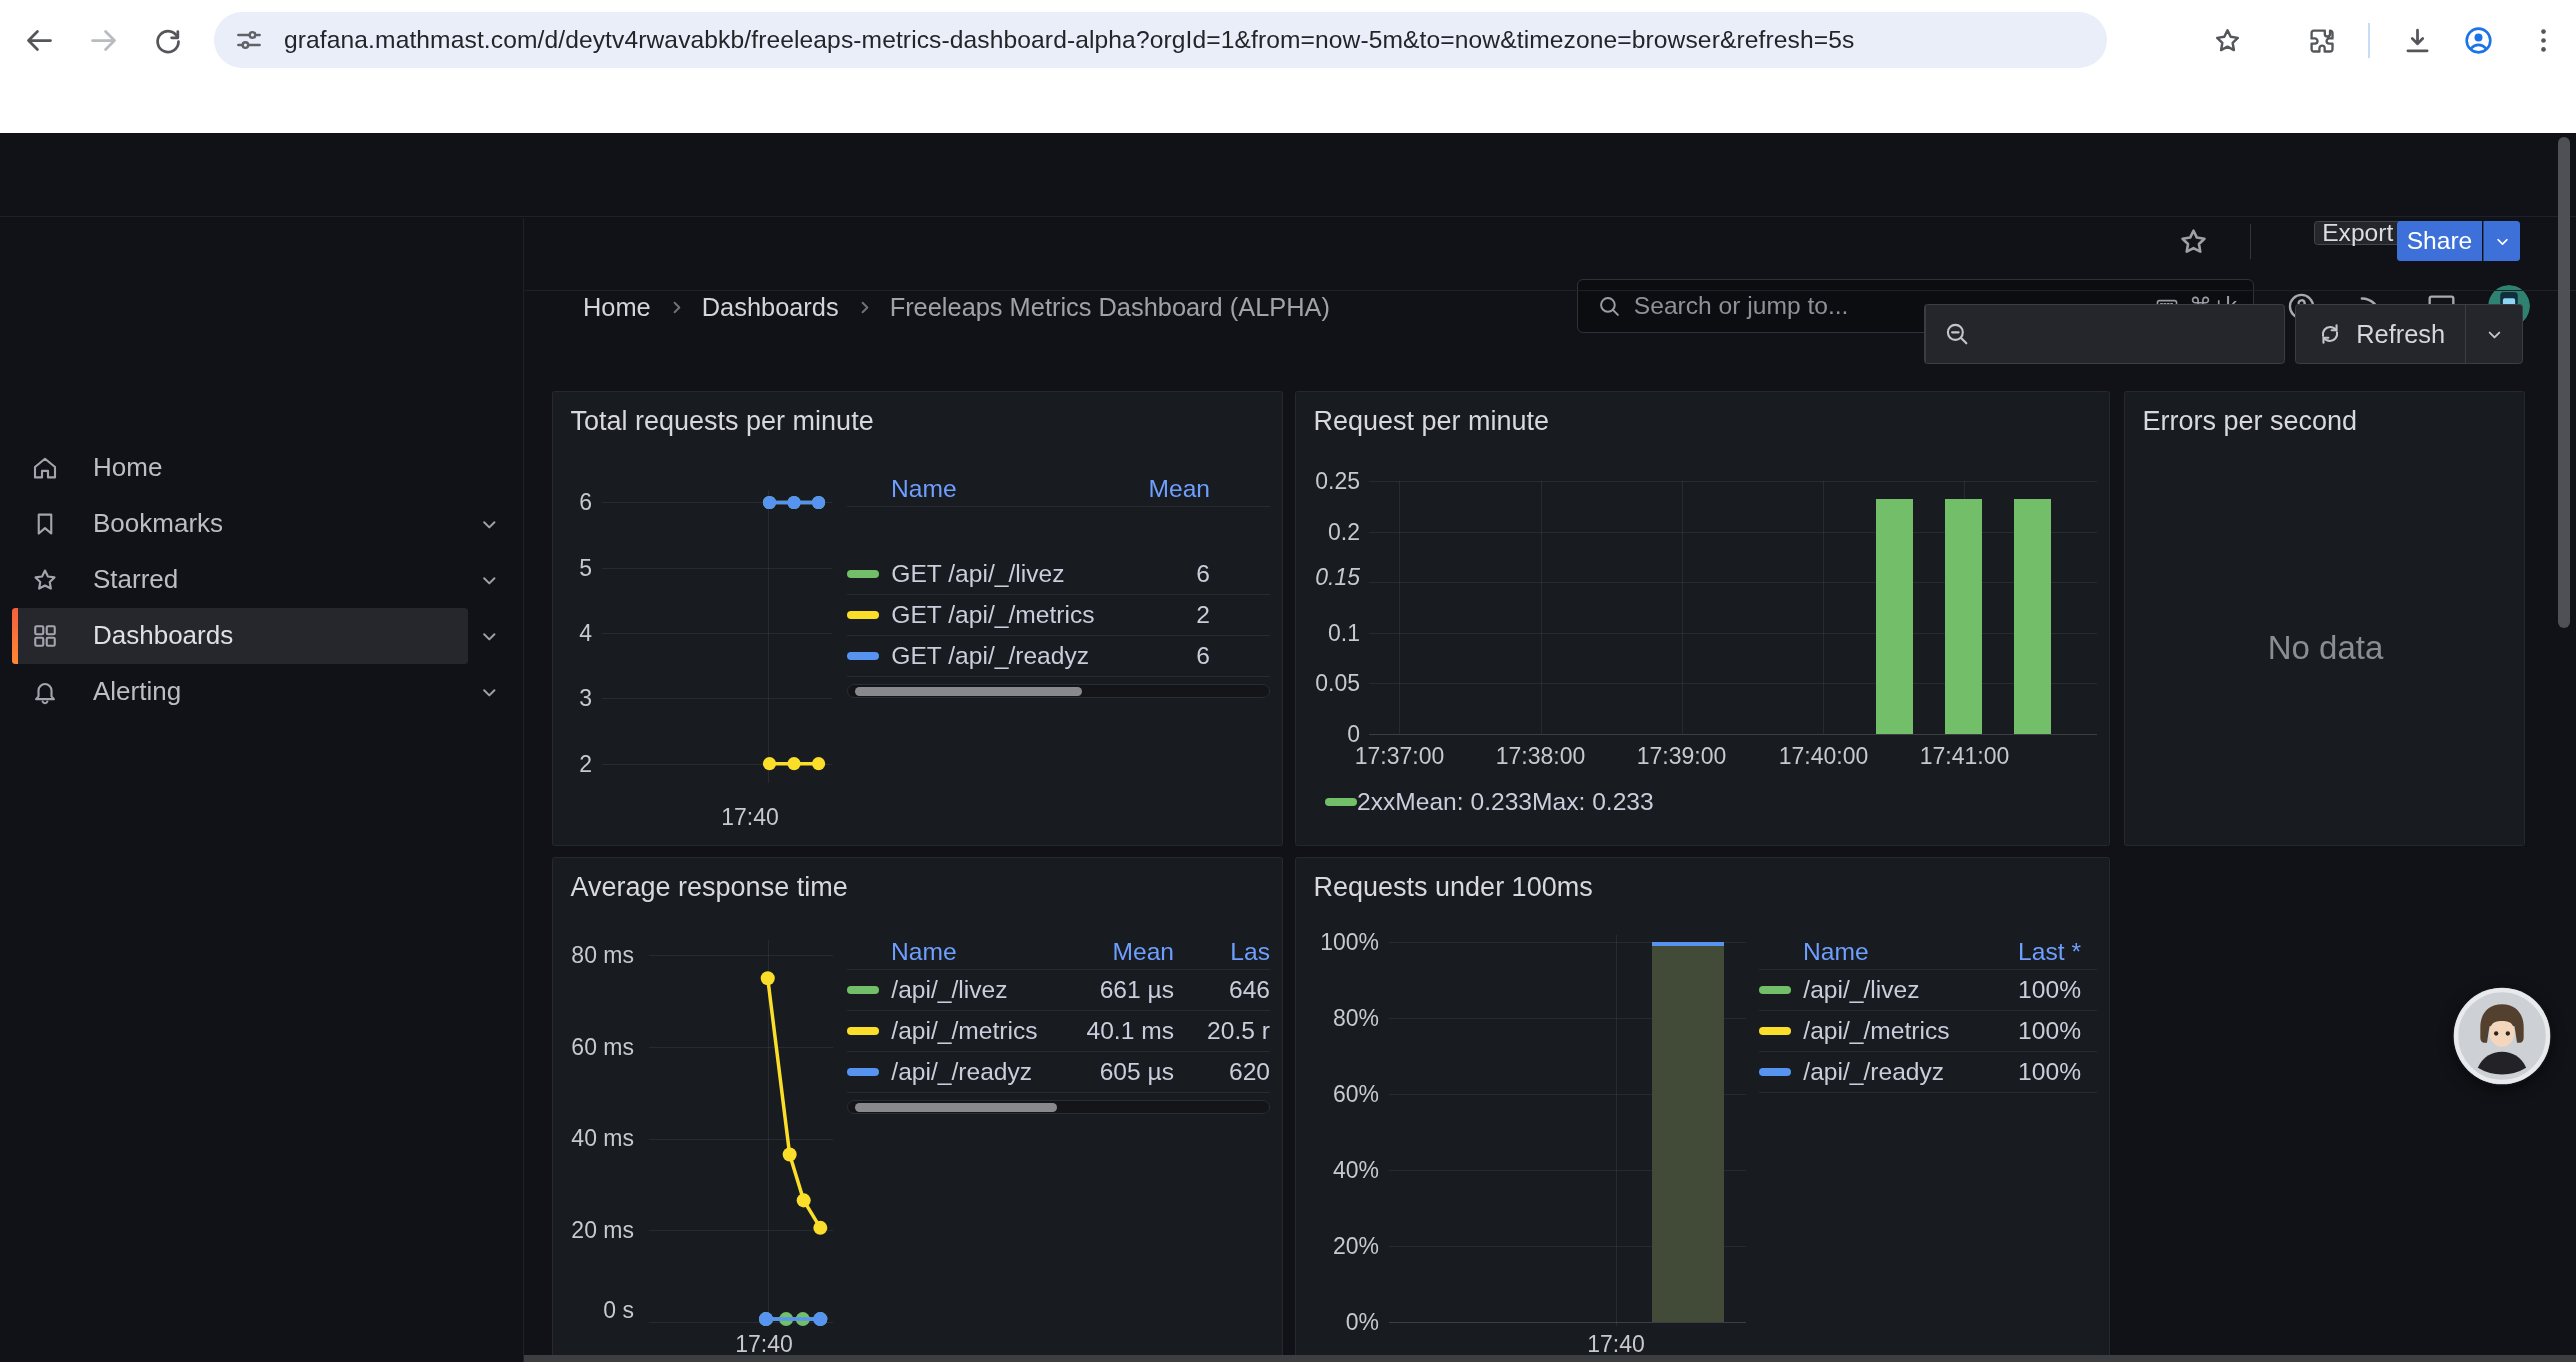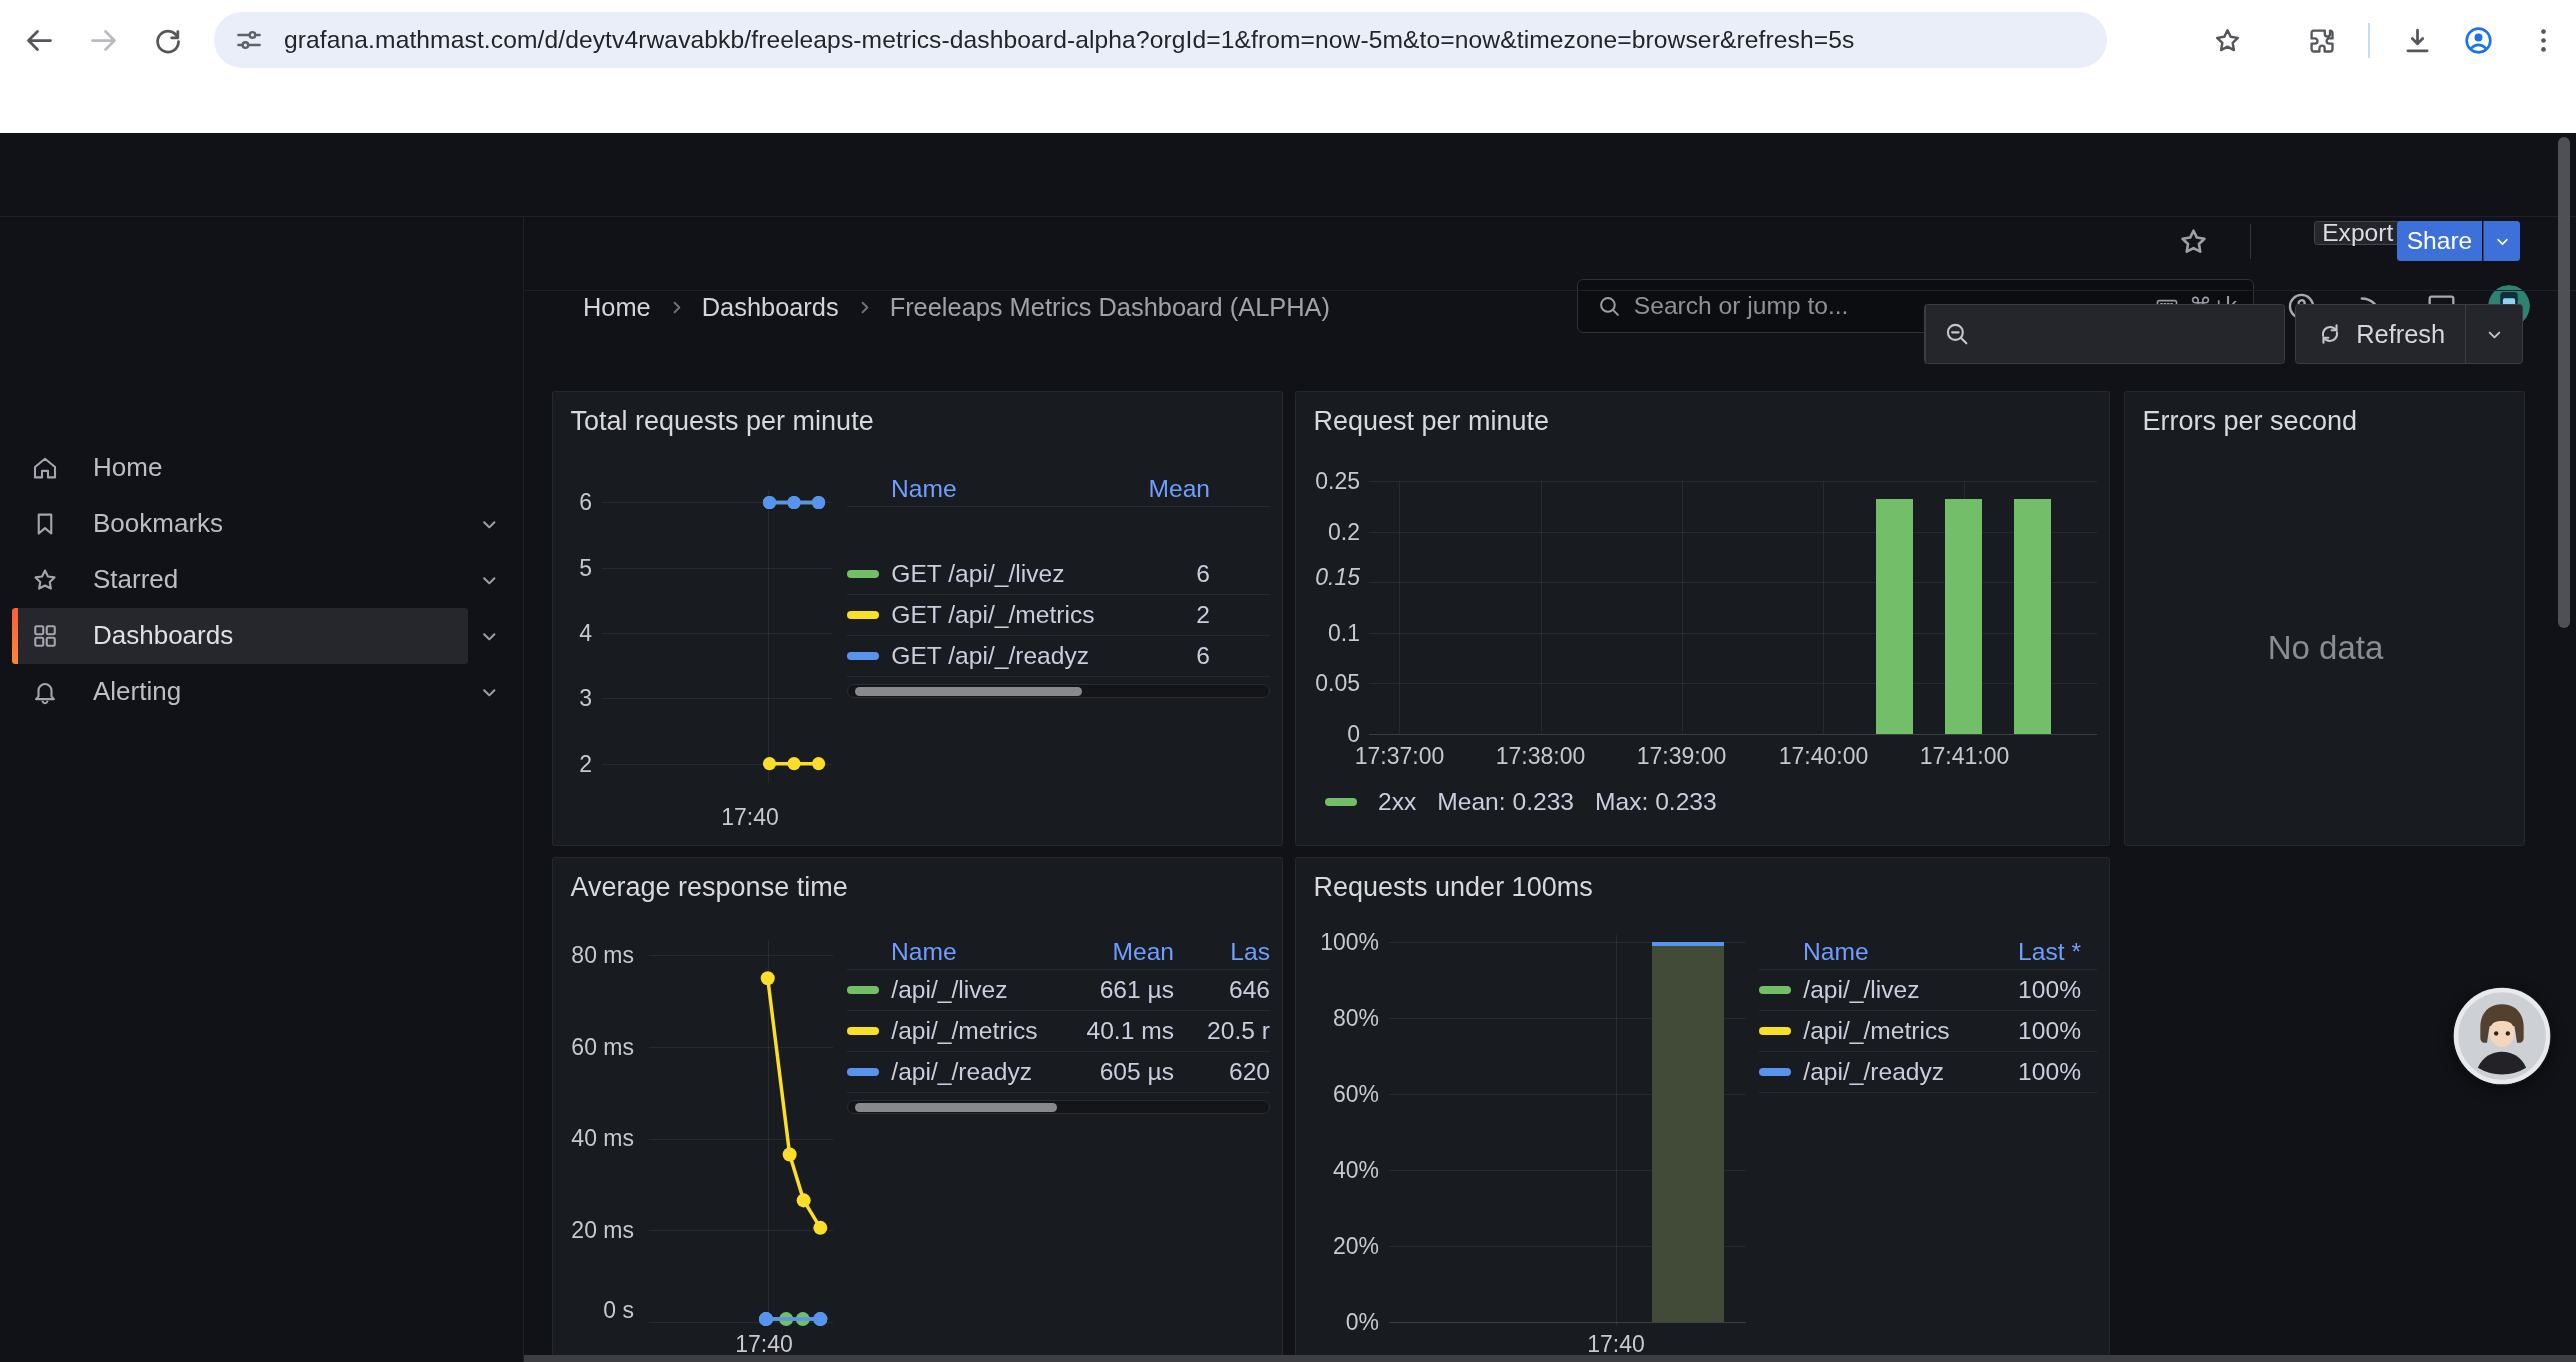--- a/index.html
+++ b/index.html
@@ -65,21 +65,21 @@
   .nodata{position:absolute;color:#8b8d94;font-size:33px;}
   .ltable{position:absolute;font-size:24.6px;color:#ccccdc;}
   .lrow{display:flex;align-items:center;border-bottom:0.9px solid rgba(204,204,220,.09);box-sizing:border-box;}
   .lsw{width:32px;height:8.8px;border-radius:4.4px;margin-right:12.3px;flex:none;}
   .lswsp{width:44px;flex:none;}
   .lname{flex:1;white-space:nowrap;overflow:hidden;cursor:pointer;}
   .lval{text-align:right;white-space:nowrap;flex:none;}
   .lhead .lname,.lhead .lval{color:#6e9fff;font-weight:500;cursor:default;}
   .lscroll{position:relative;height:14px;background:#131518;border:0.9px solid #2a2c31;border-radius:7px;margin-top:7px;box-sizing:border-box;}
   .lthumb{position:absolute;top:1.8px;height:8.8px;border-radius:4.4px;background:#87898d;}
-  .inlineleg{position:absolute;display:flex;align-items:center;font-size:24.6px;color:#ccccdc;gap:21px;}
+  .inlineleg{position:absolute;display:flex;align-items:center;font-size:24.6px;color:#ccccdc;}
   .hstrip{position:absolute;left:524px;top:1355px;width:2052px;height:8px;background:#3d3e42;}
   .vthumb{position:absolute;left:2558px;top:137px;width:12.3px;height:491px;border-radius:6.1px;background:#4e5056;}
 </style>
 </head>
 <body>
 
 <div id="screen">
 
   <div class="btoolbar">
     <span class="bicon" style="left:20px;top:21px;">

